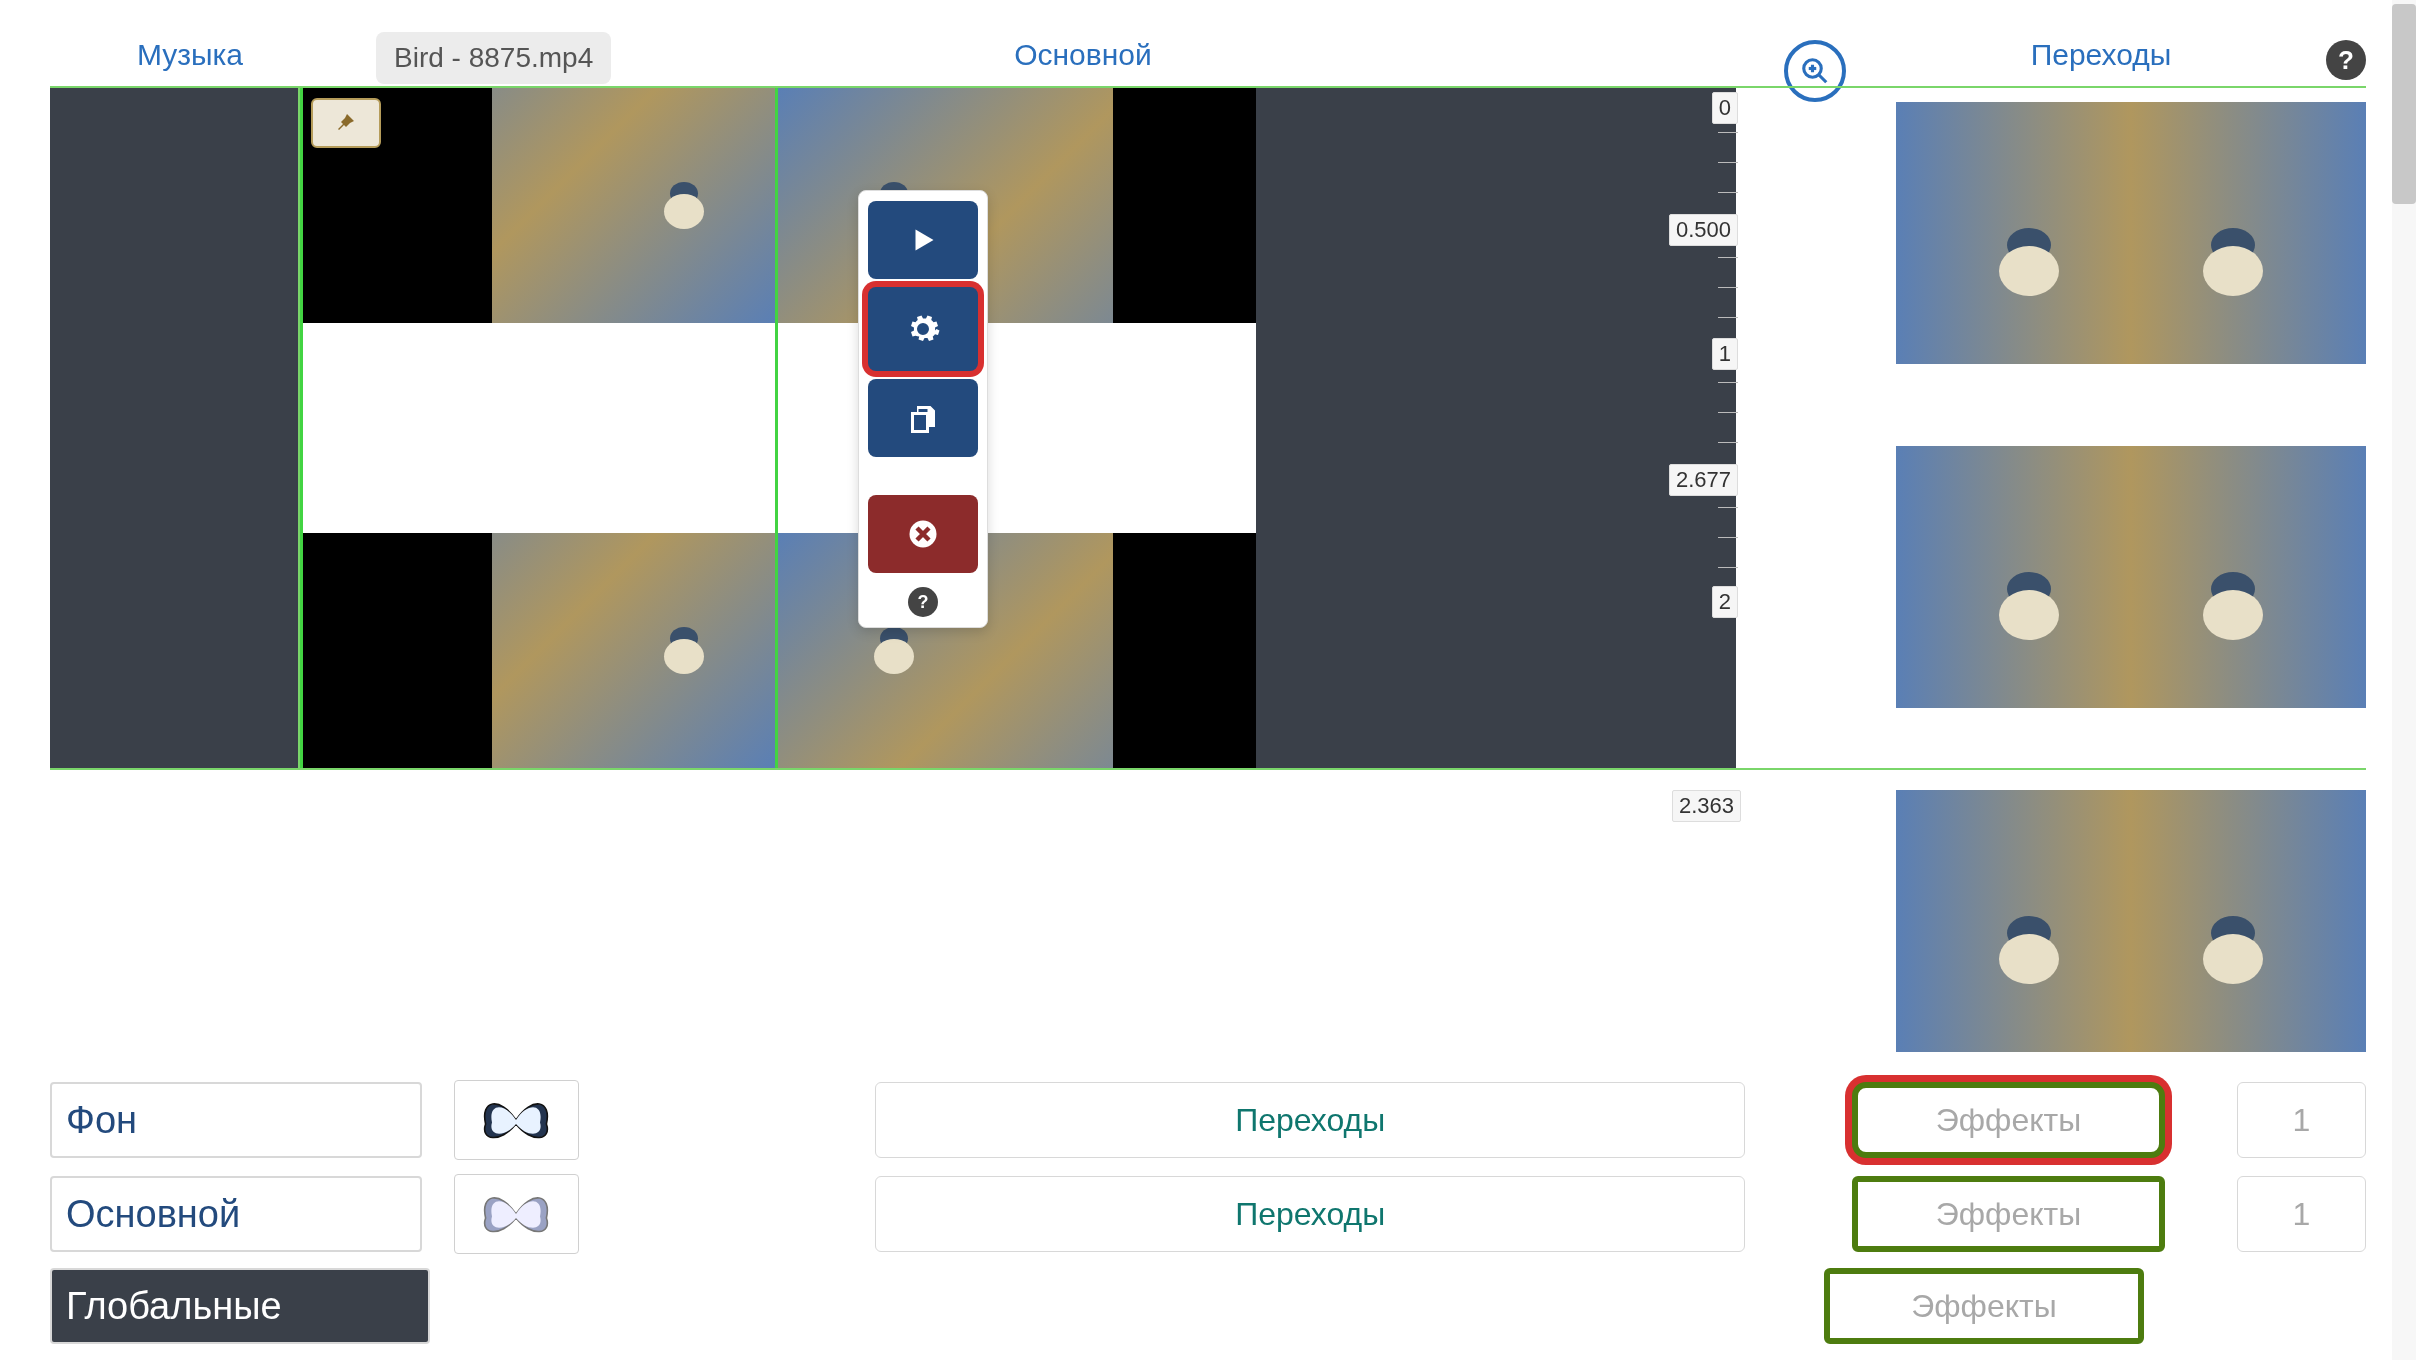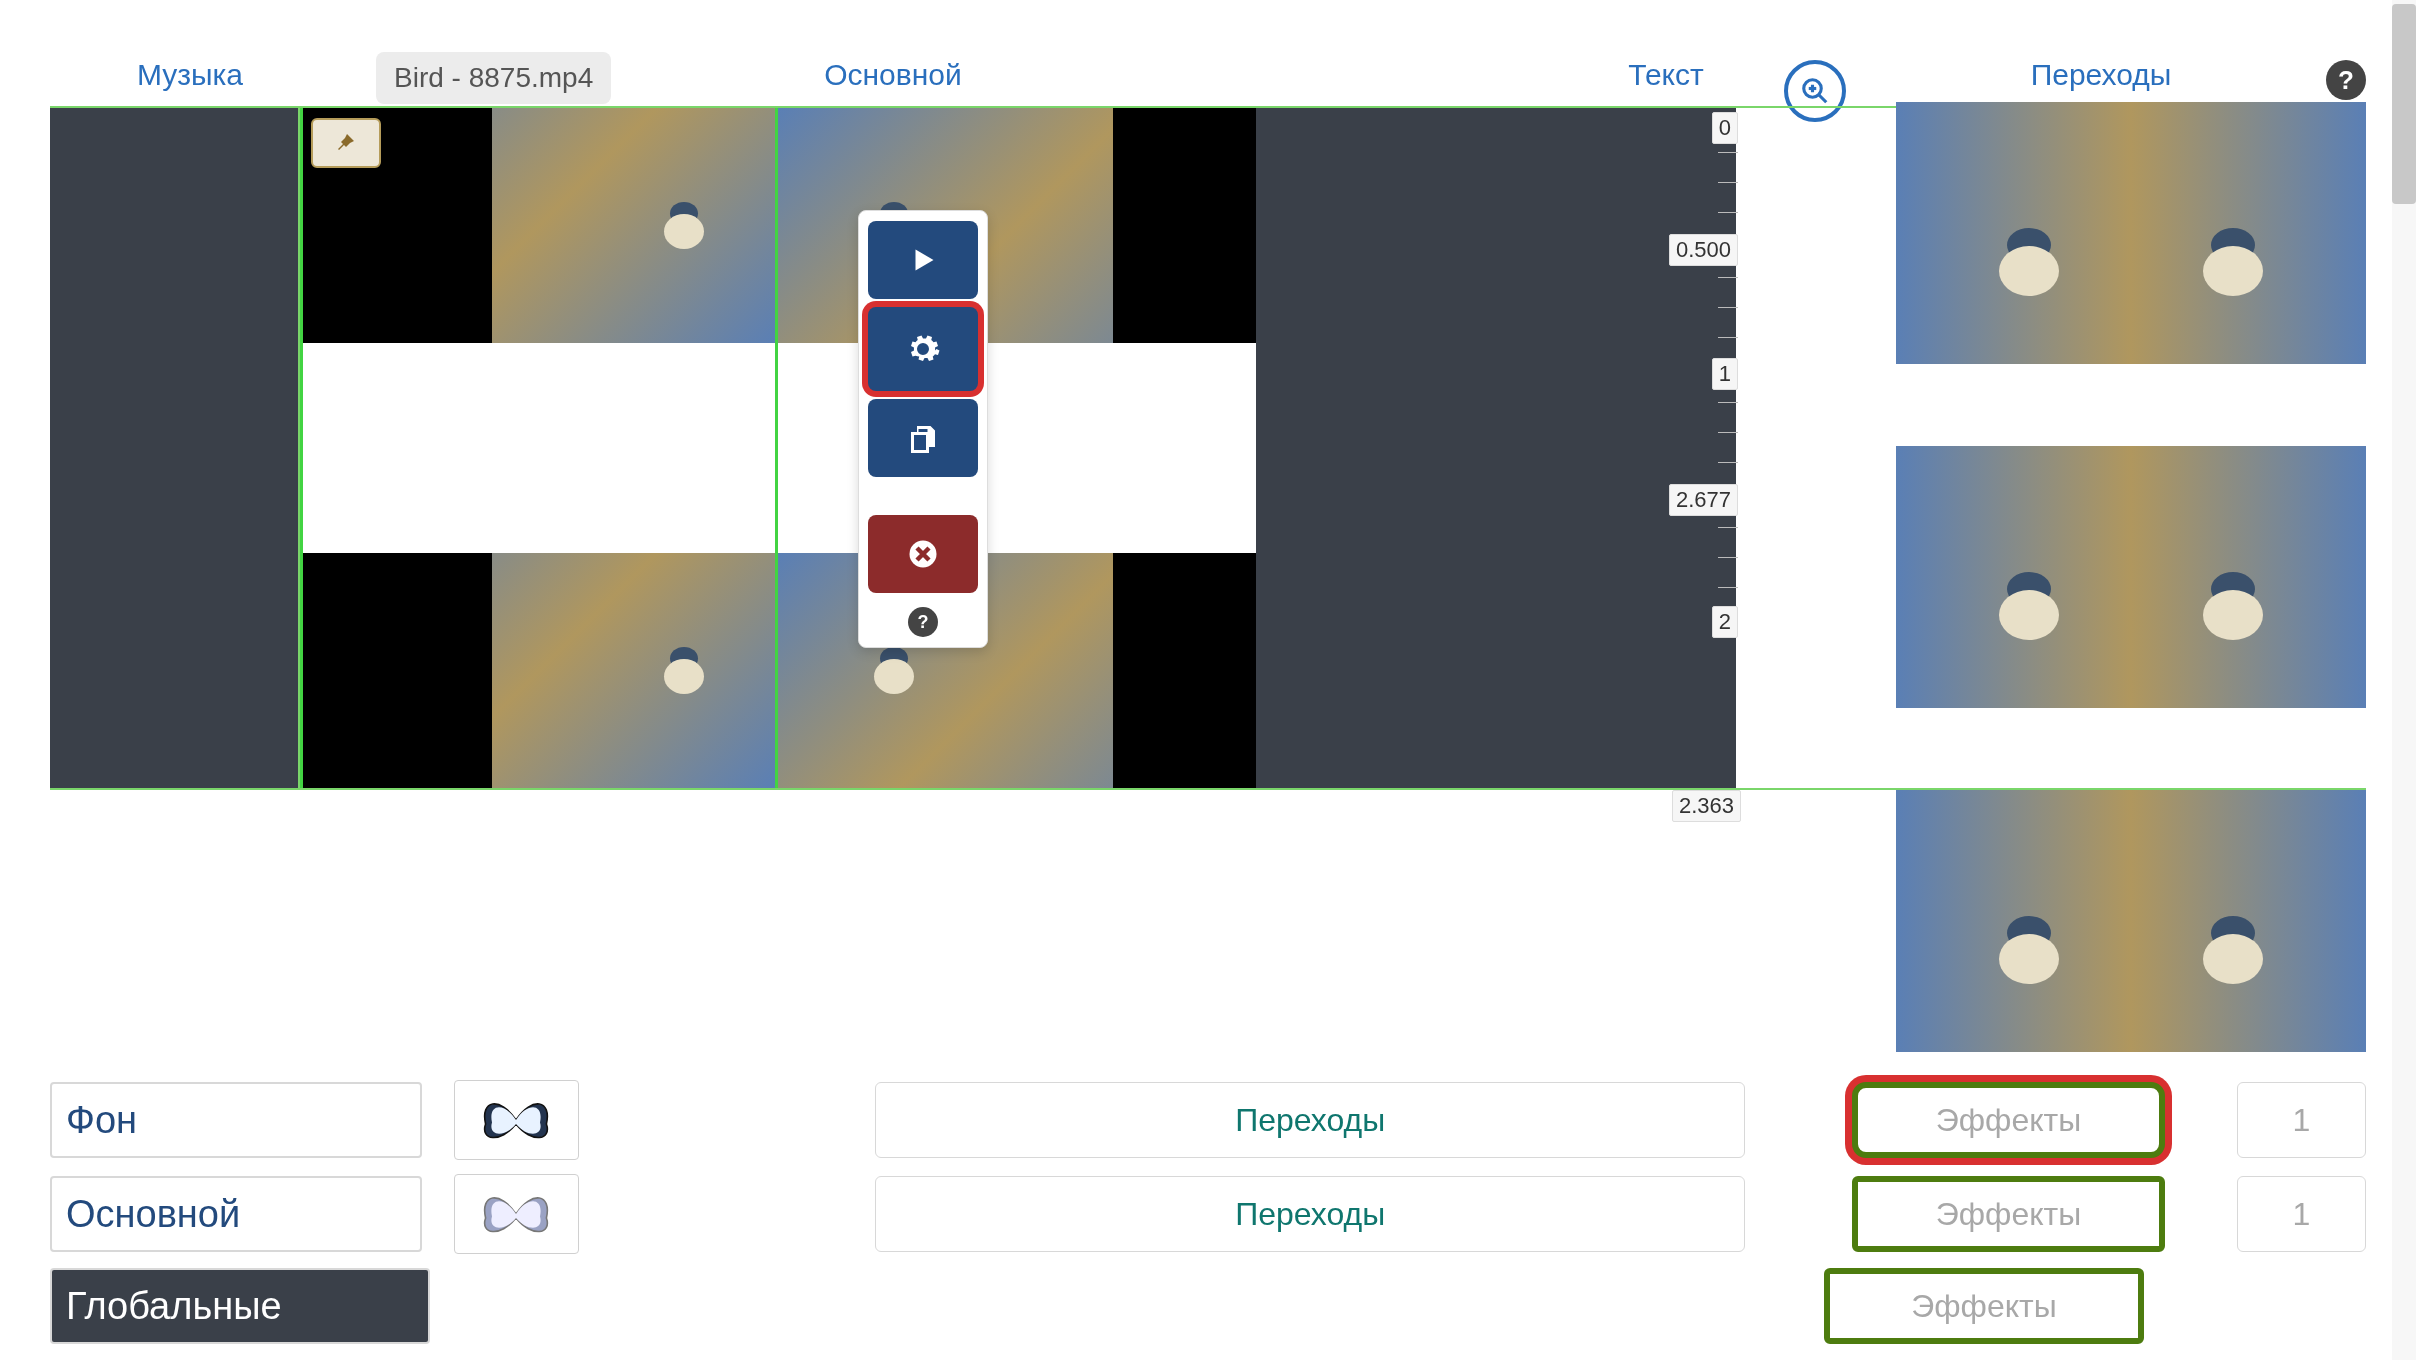--- a/index.html
+++ b/index.html
@@ -13,21 +13,20 @@
     overflow: hidden;
   }
 
   
   .top-tabs {
     display: flex;
     align-items: flex-end;
     padding: 30px 70px 0 70px;
     gap: 0;
     position: relative;
-    margin-top: 20px;
   }
   .top-tabs .tab {
     text-align: center;
     font-size: 30px;
     color: #2a6fbd;
     padding: 8px 0;
     cursor: pointer;
   }
   .tab-music { width: 240px; }
   .tab-main { flex: 1; text-align: center; }
@@ -395,21 +394,20 @@
 </head>
 <body>
 
 <div class="scrollbar">
     <div class="thumb"></div>
   </div>
 
 <div class="top-tabs">
   <div class="tab tab-music">Музыка</div>
   <div class="tab tab-main">Основной</div>
-  <div class="tab tab-text">Текст</div>
   <div class="tab tab-preview">Переходы</div>
 
   <div class="filename-chip">Bird - 8875.mp4</div>
 
   <div class="zoom-btn">
     <svg viewBox="0 0 24 24">
       <circle cx="10" cy="10" r="7" fill="none" stroke="#2a6fbd" stroke-width="2.5"></circle>
       <line x1="15" y1="15" x2="21" y2="21" stroke="#2a6fbd" stroke-width="2.5"></line>
       <line x1="10" y1="7" x2="10" y2="13" stroke="#2a6fbd" stroke-width="2.5"></line>
       <line x1="7" y1="10" x2="13" y2="10" stroke="#2a6fbd" stroke-width="2.5"></line>

